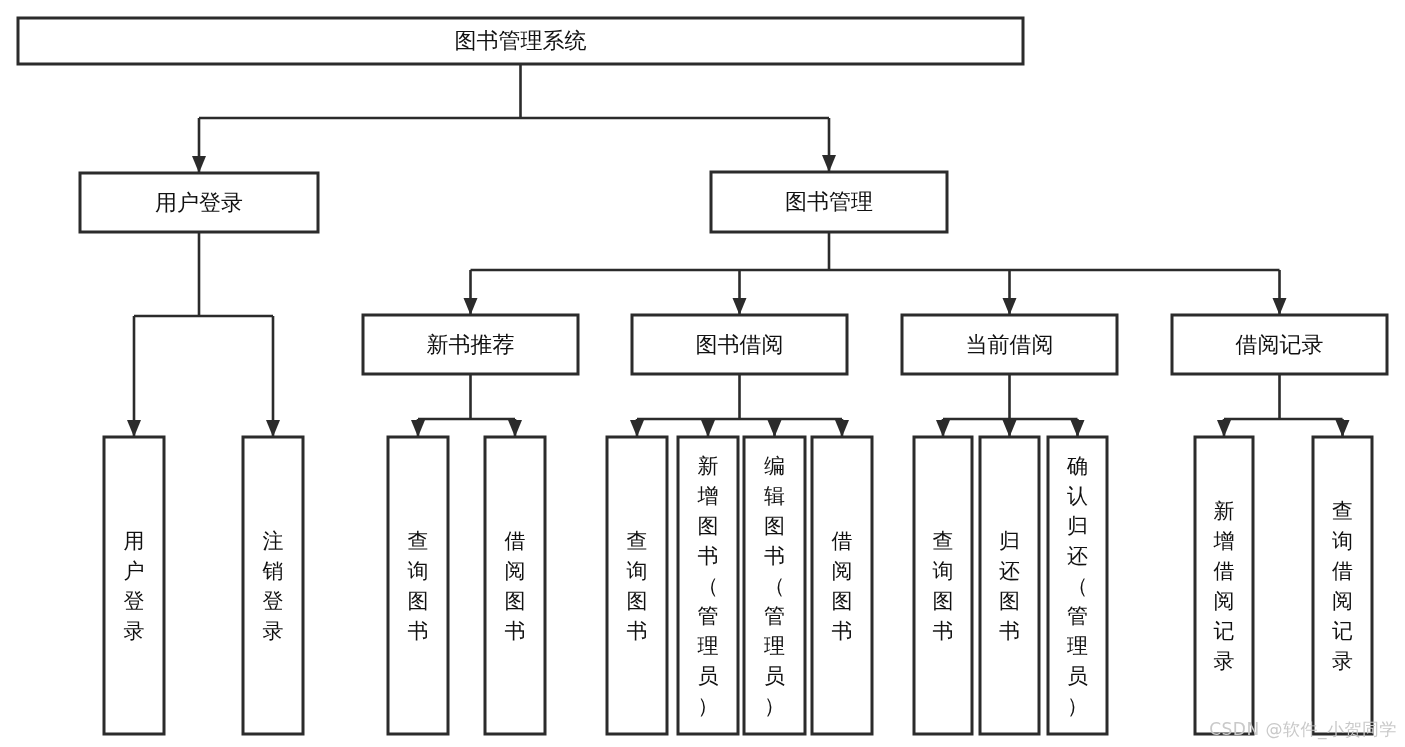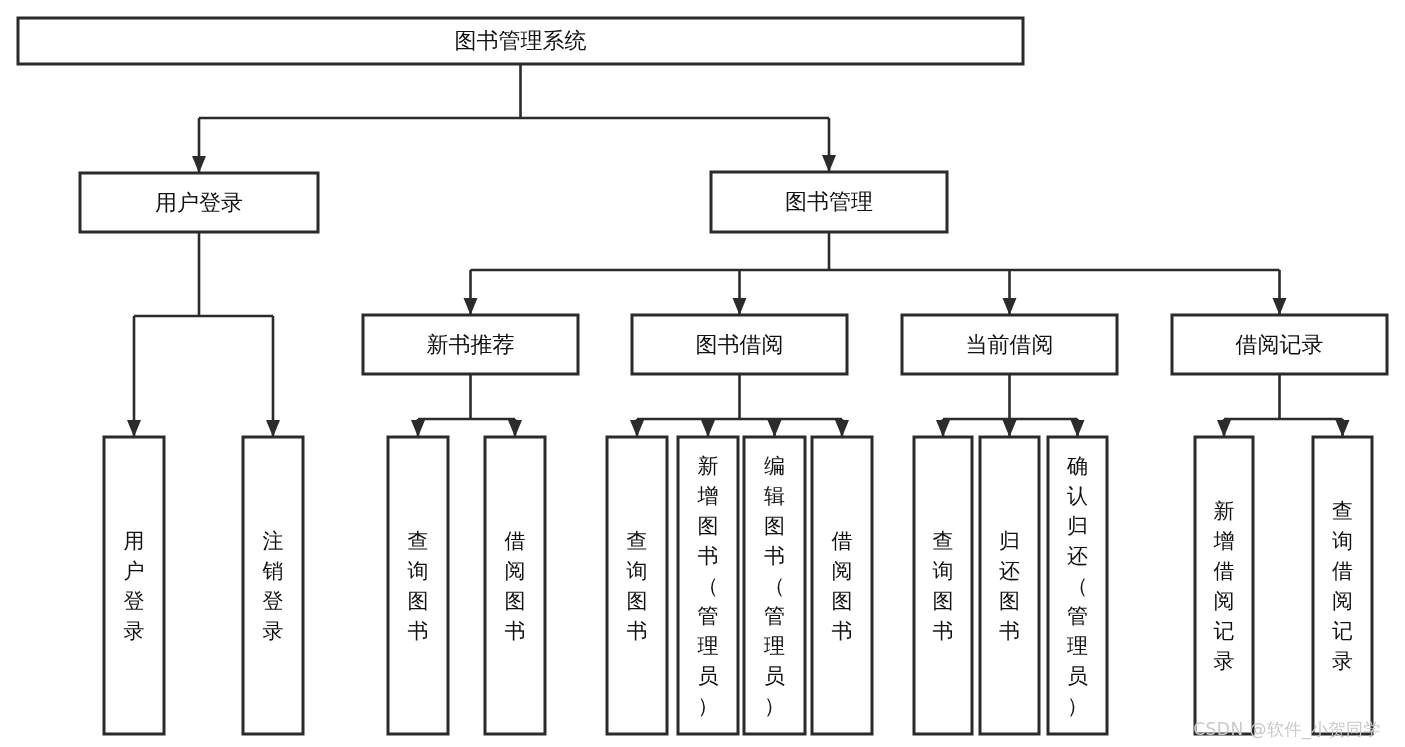--- a/index.html
+++ b/index.html
@@ -16,21 +16,21 @@
     font-family:"DejaVu Sans","Liberation Sans",sans-serif;
     font-size:22px;fill:#111111;
     text-anchor:middle;dominant-baseline:middle;
   }
   .leaf-label{
     font-family:"DejaVu Sans","Liberation Sans",sans-serif;
     font-size:21px;fill:#111111;
     text-anchor:middle;
   }
   .watermark{
-    position:absolute;right:24px;bottom:6px;
+    position:absolute;right:8px;bottom:6px;
     font-family:"DejaVu Sans","Liberation Sans",sans-serif;
     font-size:17px;color:#c9c9c9;letter-spacing:.5px;
     white-space:nowrap;pointer-events:none;
   }
 </style>
 </head>
 <body>
 
 <div id="canvas-root">
   <svg id="diagram" viewBox="0 0 1405 747" xmlns="http://www.w3.org/2000/svg">

